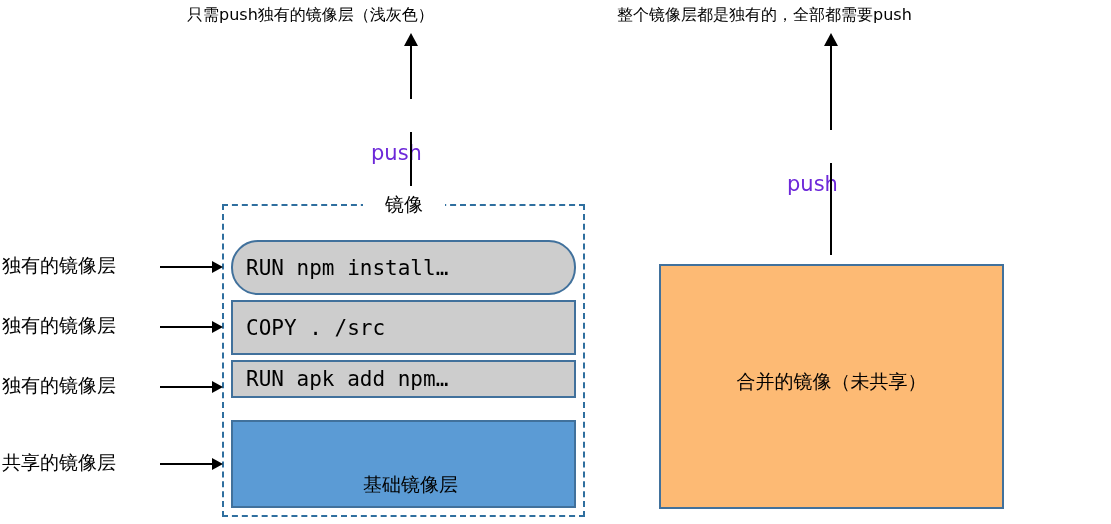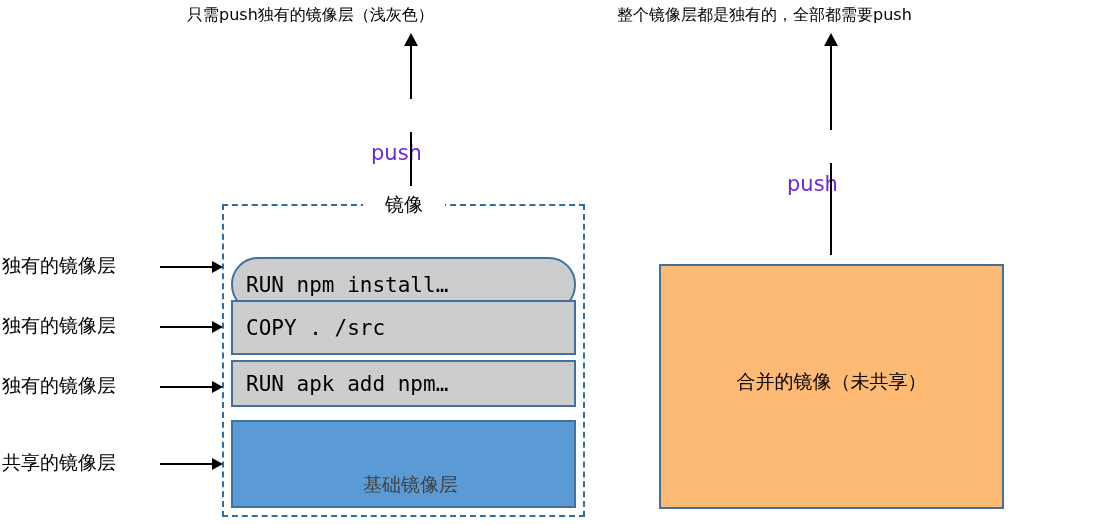--- a/index.html
+++ b/index.html
@@ -96,41 +96,41 @@
     font-size: 21px;
     color: #000;
   }
   .layer .cmd {
     position: absolute;
     left: 13px;
     top: 50%;
     transform: translateY(-50%);
     white-space: nowrap;
   }
-  #layer-0 { top: 257px; height: 55px; border-radius: 27px; }
+  #layer-0 { top: 240px; height: 55px; border-radius: 27px; }
   #layer-1 { top: 300px; height: 55px; }
-  #layer-2 { top: 360px; height: 47px; }
+  #layer-2 { top: 360px; height: 38px; }
   #layer-3 {
     top: 420px;
     height: 88px;
     background: #5B9BD5;
   }
   #layer-3 .cmd {
     top: 13px;
     transform: none;
   }
   #layer-3-sub {
     position: absolute;
     left: 0;
     right: 0;
     bottom: 8px;
     text-align: center;
     font-family: "DejaVu Sans", "Liberation Sans", sans-serif;
     font-size: 19px;
-    color: #404040;
+    color: #000000;
     padding-left: 14px;
   }
 
   
   .callout-label {
     font-size: 19px;
     line-height: 24px;
     white-space: nowrap;
     color: #000;
     left: 2px;

